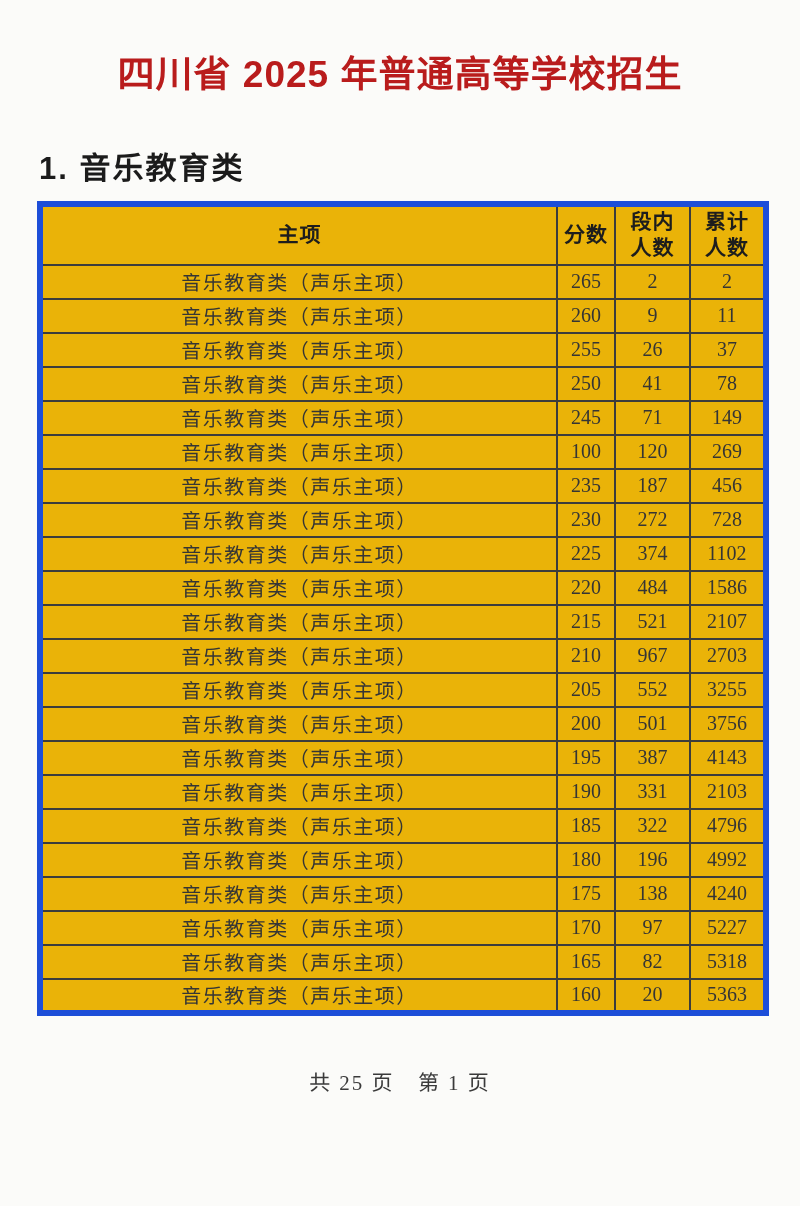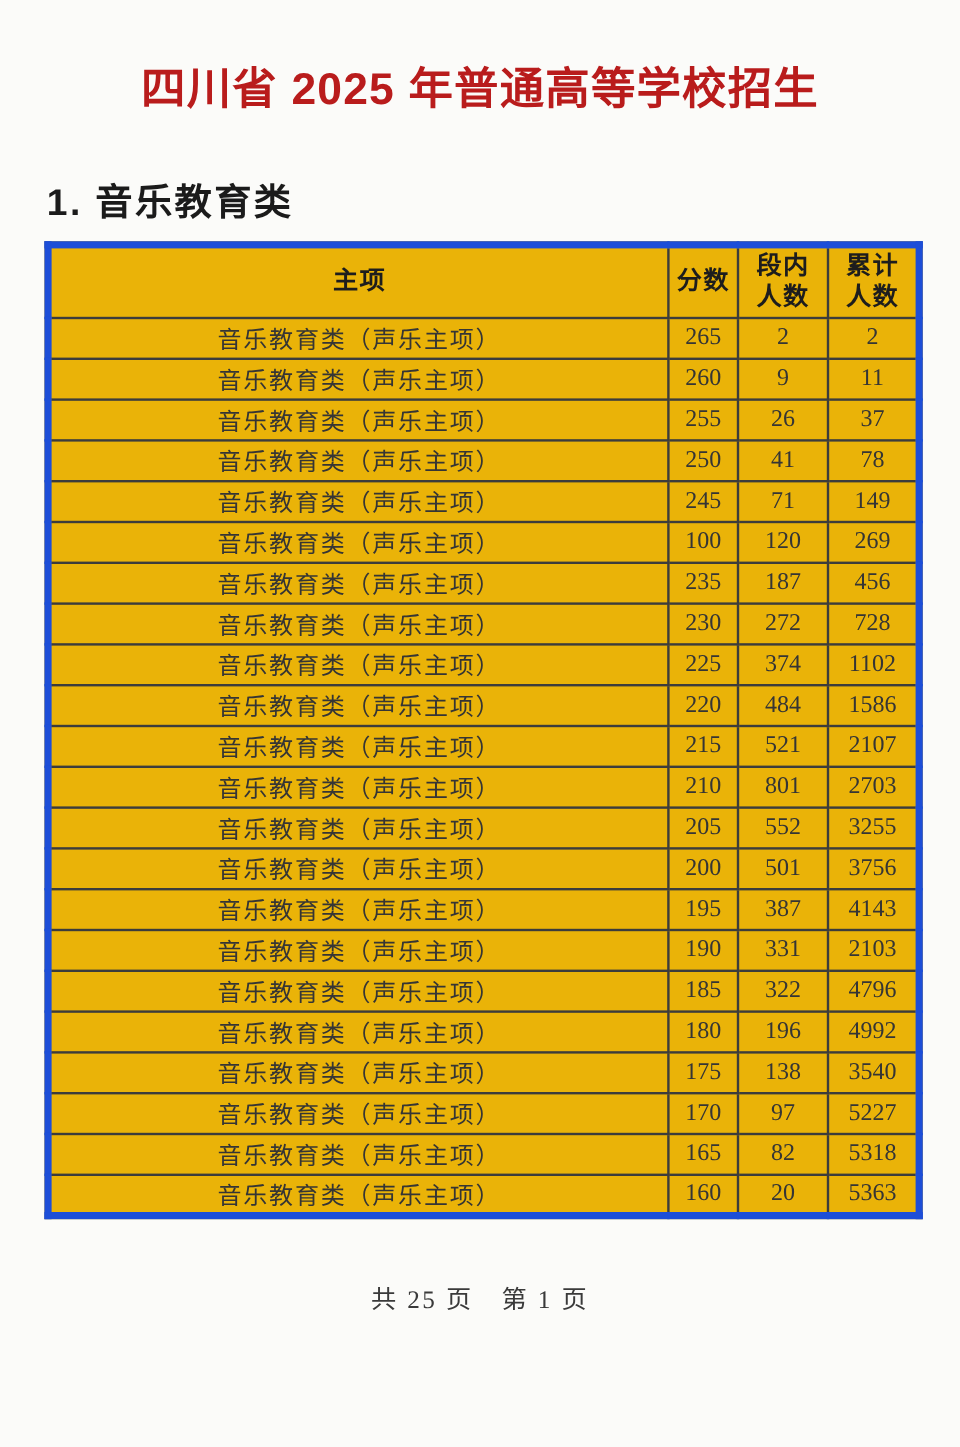--- a/index.html
+++ b/index.html
@@ -168,21 +168,21 @@
         </tr>
         <tr>
           <td class="cell-main">音乐教育类（声乐主项）</td>
           <td class="cell-num">215</td>
           <td class="cell-num">521</td>
           <td class="cell-num">2107</td>
         </tr>
         <tr>
           <td class="cell-main">音乐教育类（声乐主项）</td>
           <td class="cell-num">210</td>
-          <td class="cell-num">801</td>
+          <td class="cell-num">967</td>
           <td class="cell-num">2703</td>
         </tr>
         <tr>
           <td class="cell-main">音乐教育类（声乐主项）</td>
           <td class="cell-num">205</td>
           <td class="cell-num">552</td>
           <td class="cell-num">3255</td>
         </tr>
         <tr>
           <td class="cell-main">音乐教育类（声乐主项）</td>
@@ -211,21 +211,21 @@
         <tr>
           <td class="cell-main">音乐教育类（声乐主项）</td>
           <td class="cell-num">180</td>
           <td class="cell-num">196</td>
           <td class="cell-num">4992</td>
         </tr>
         <tr>
           <td class="cell-main">音乐教育类（声乐主项）</td>
           <td class="cell-num">175</td>
           <td class="cell-num">138</td>
-          <td class="cell-num">3540</td>
+          <td class="cell-num">4240</td>
         </tr>
         <tr>
           <td class="cell-main">音乐教育类（声乐主项）</td>
           <td class="cell-num">170</td>
           <td class="cell-num">97</td>
           <td class="cell-num">5227</td>
         </tr>
         <tr>
           <td class="cell-main">音乐教育类（声乐主项）</td>
           <td class="cell-num">165</td>

